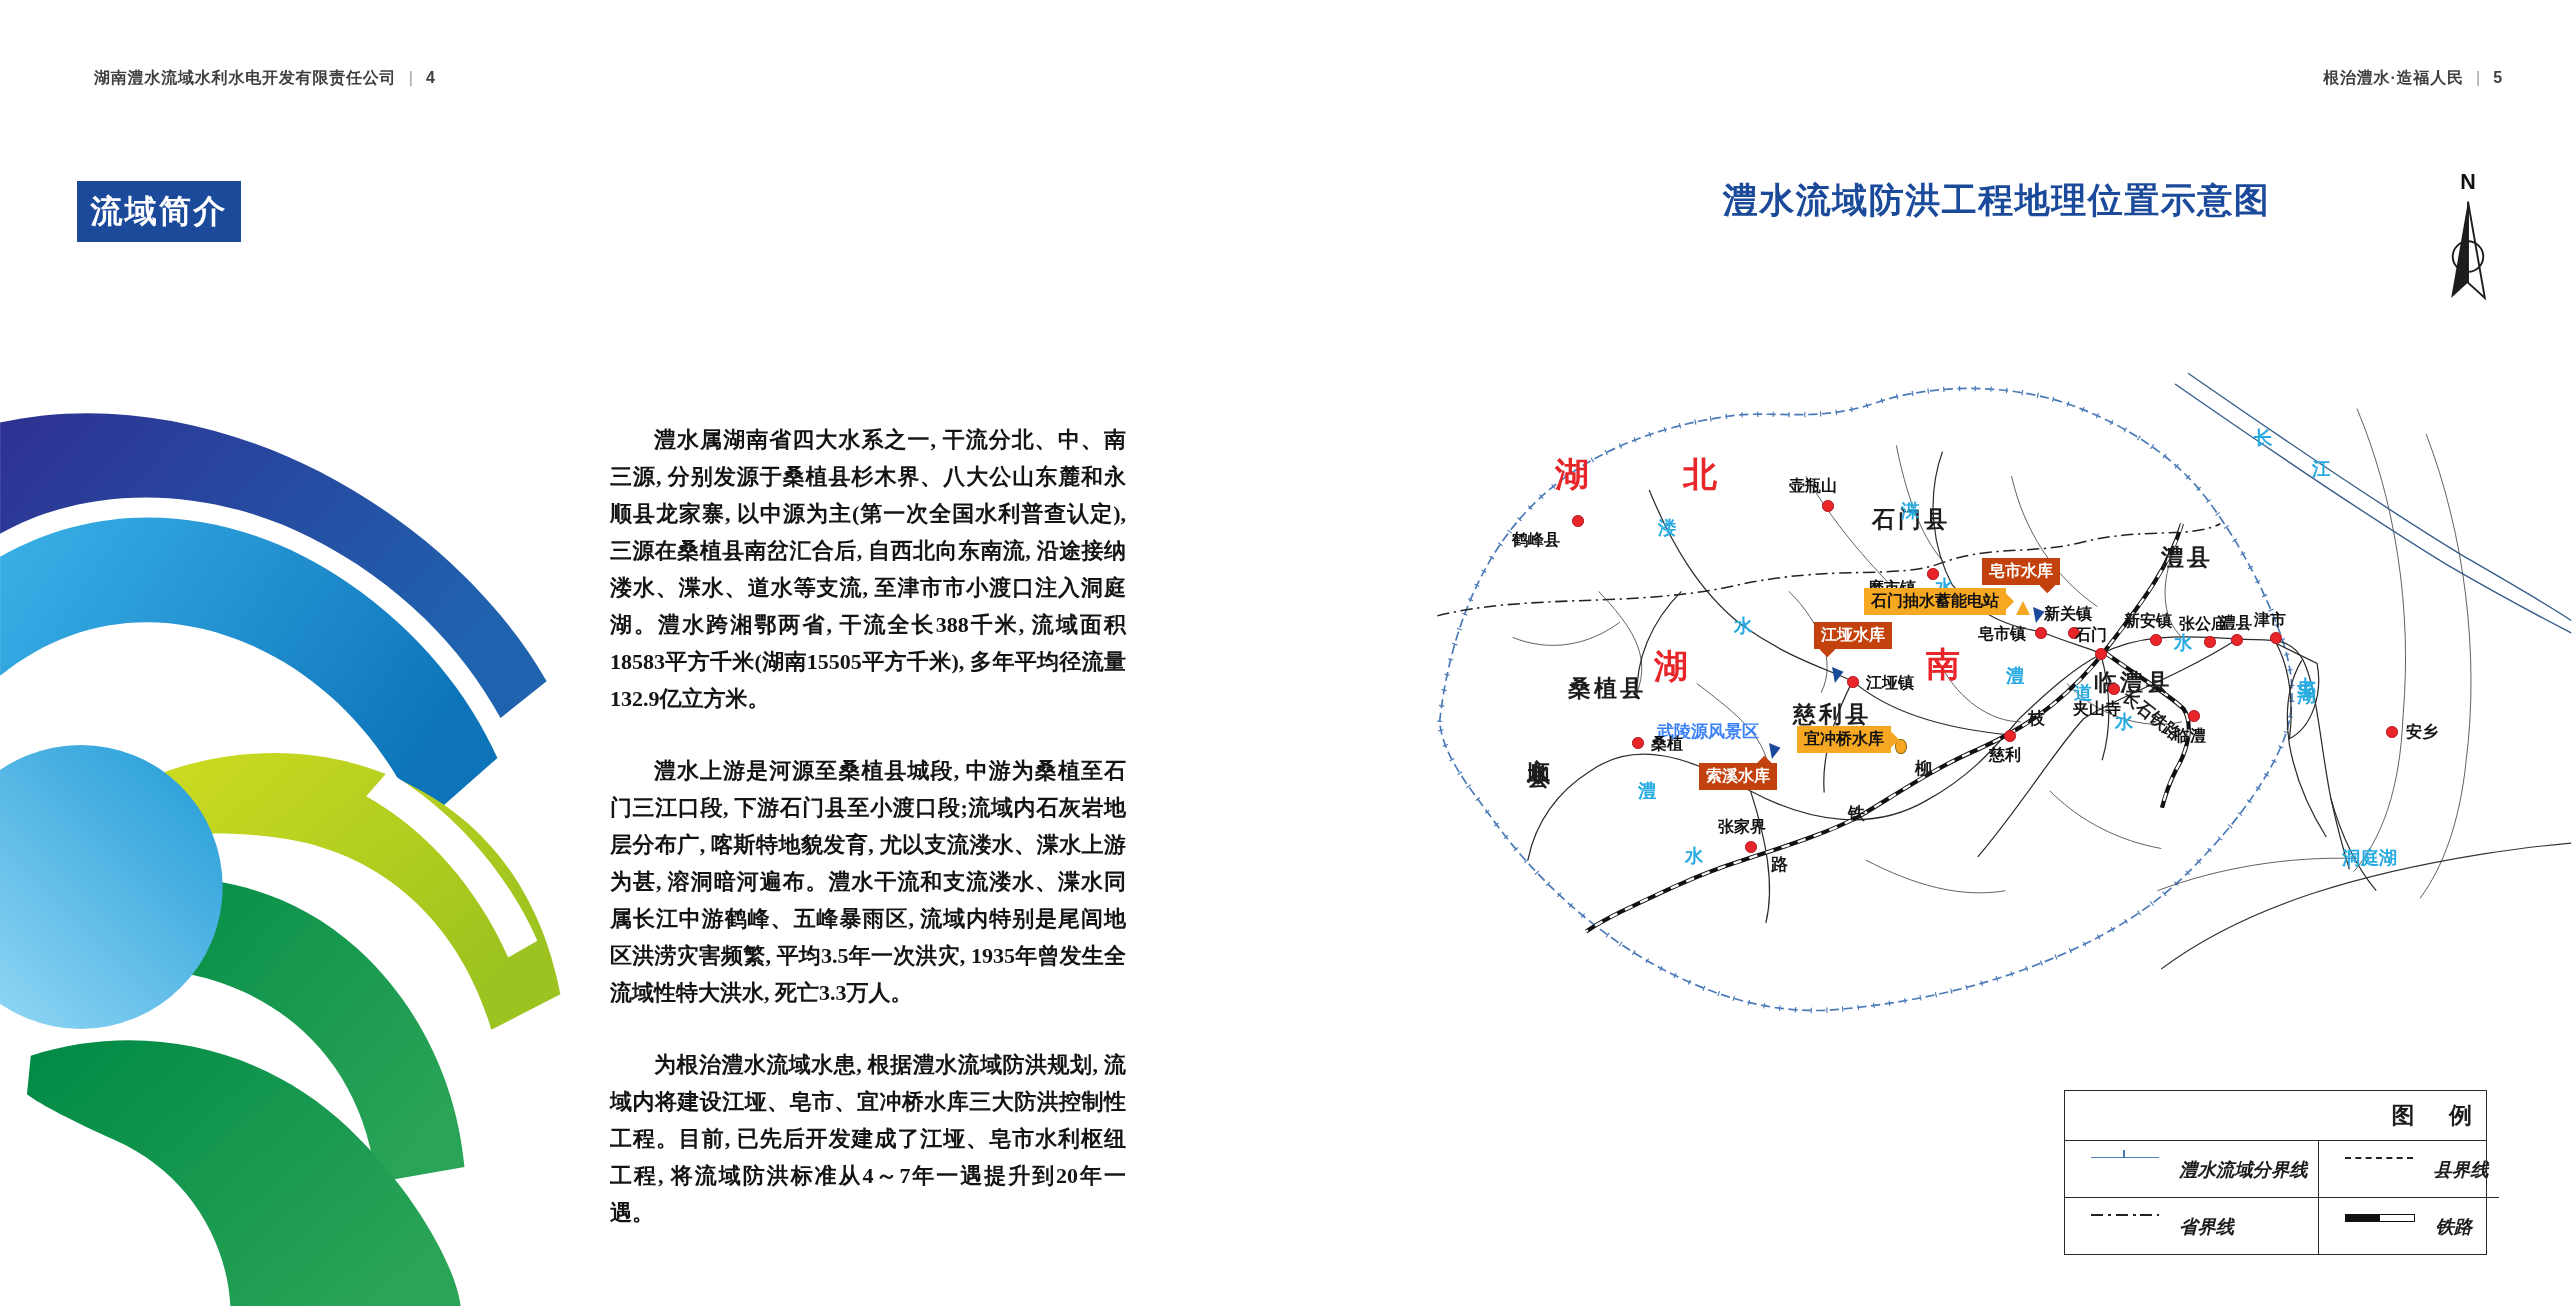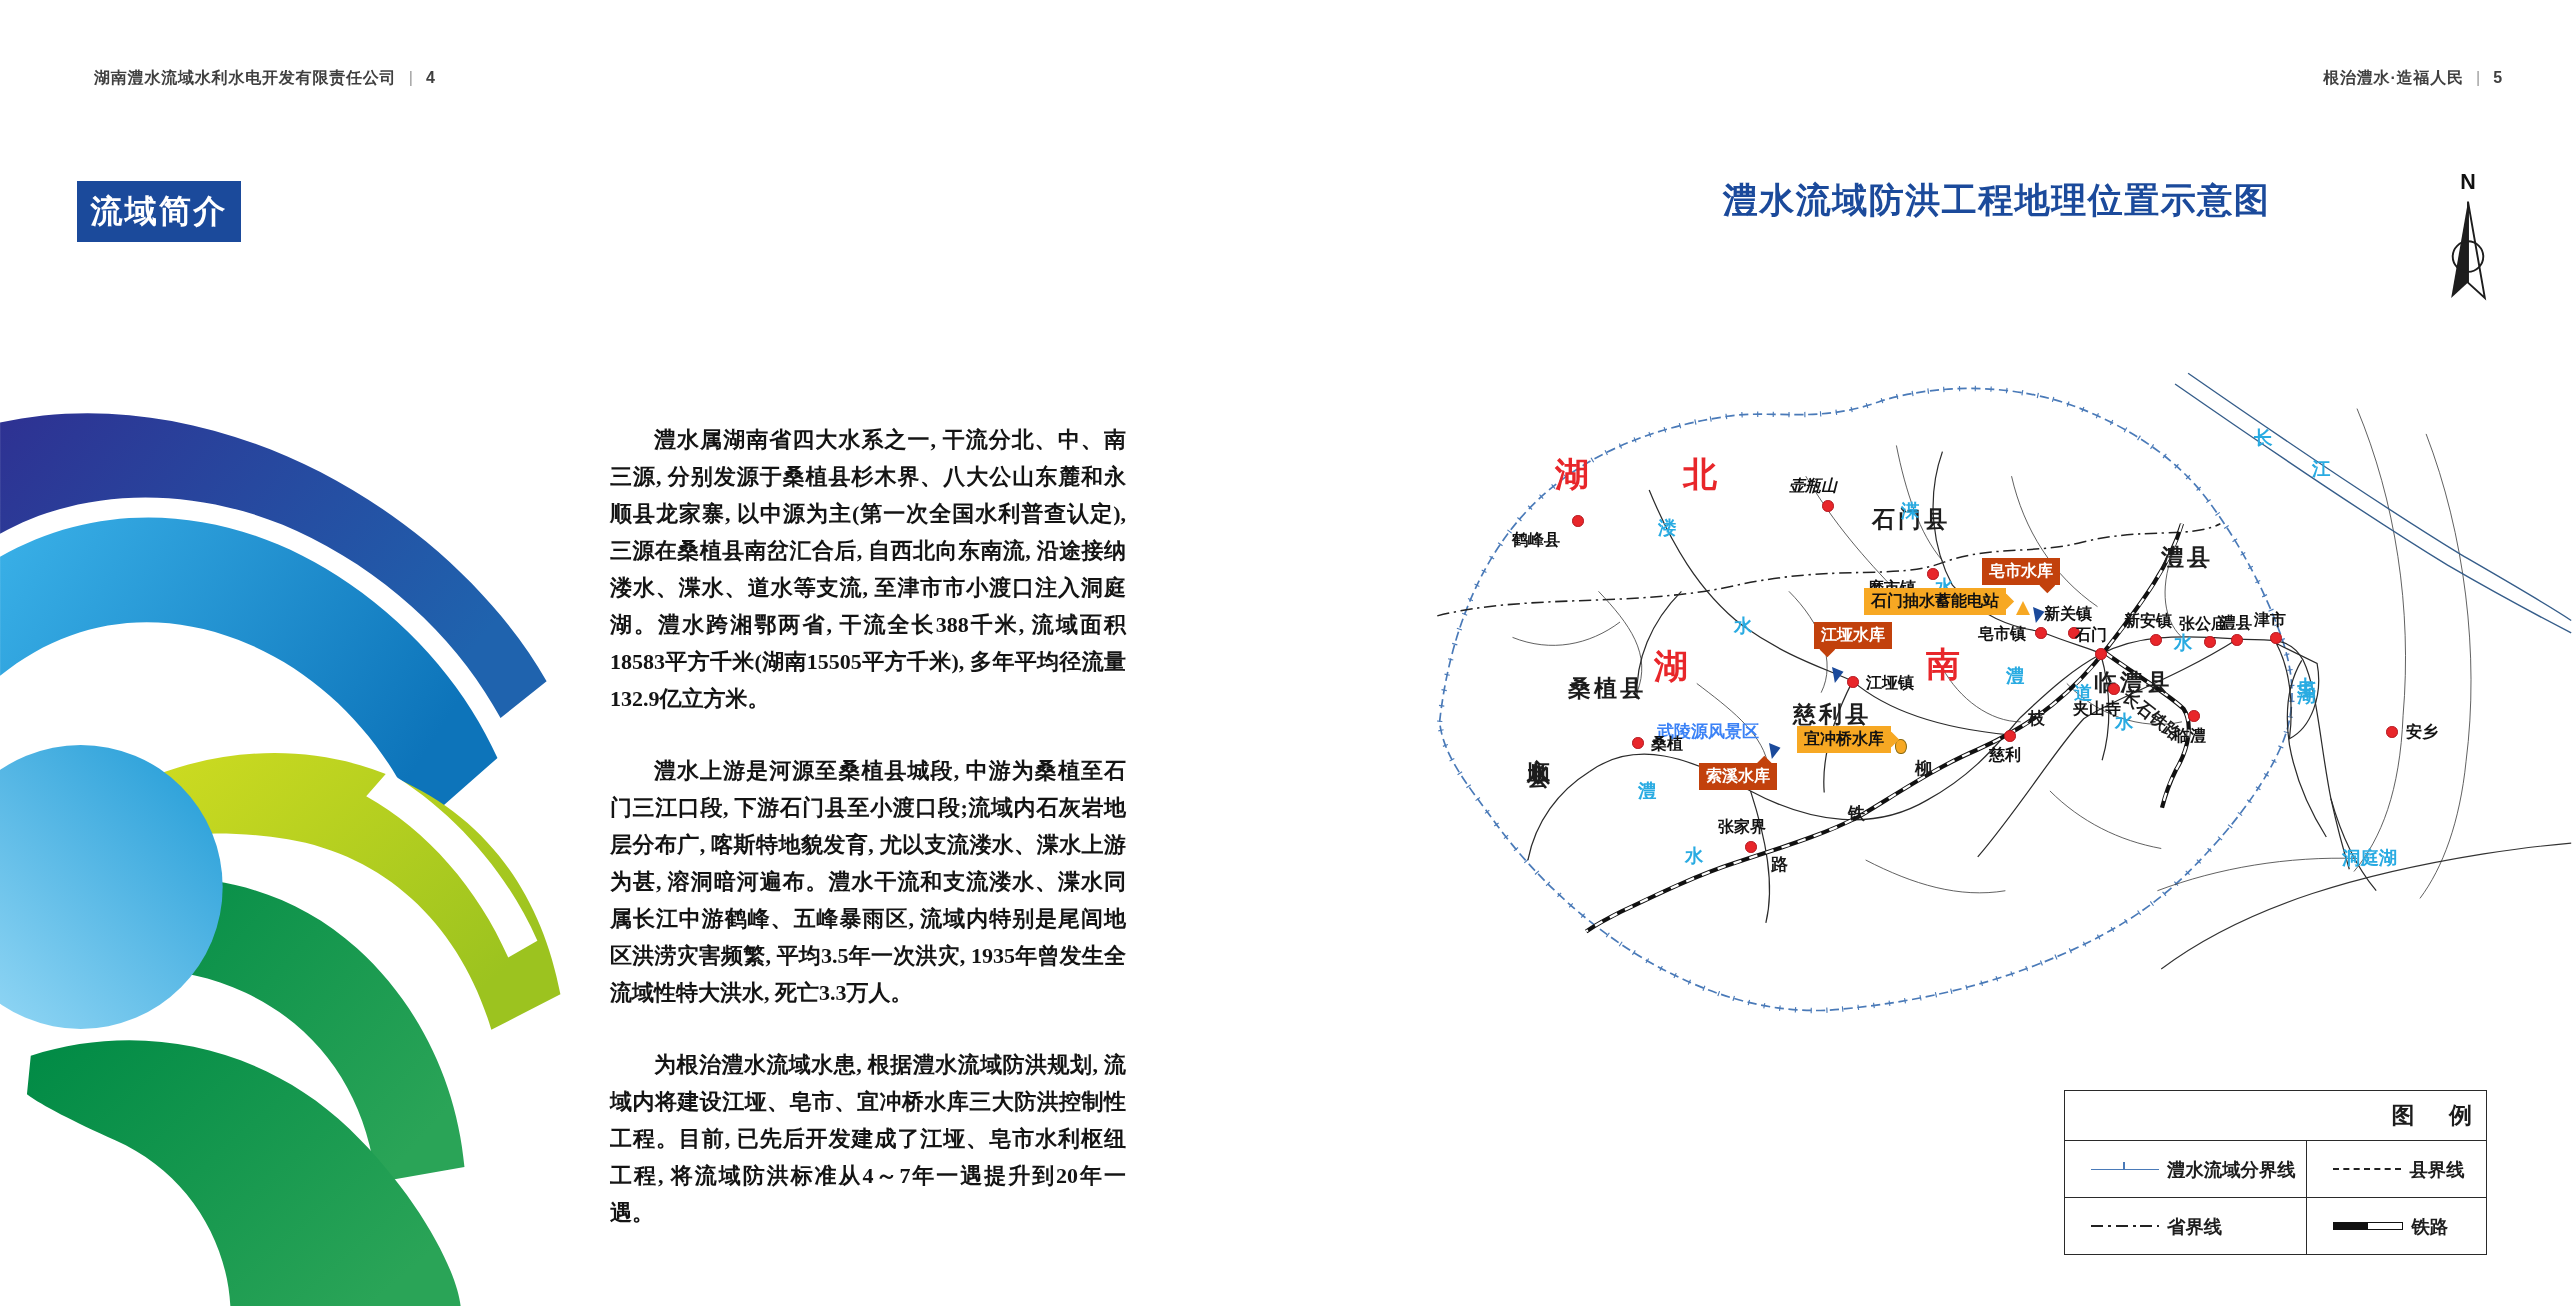--- a/index.html
+++ b/index.html
@@ -47,21 +47,21 @@
   .pt-ur .pt{top:-5.4px;right:7.7px;}
   .pt-r  .pt{right:-5.4px;top:50%;margin-top:-5.4px;}
   .dam{width:11.5px;height:16px;background:#1b4a9b;clip-path:polygon(0 0,100% 30%,25% 100%);z-index:5;}
   .tri{width:0;height:0;border-left:7.7px solid transparent;border-right:7.7px solid transparent;border-bottom:14.6px solid #f7a823;z-index:5;}
   .blob{width:11.5px;height:15.4px;background:#f7a823;border:1.5px solid #8a6a10;border-radius:45% 55% 50% 50%;box-sizing:border-box;z-index:5;}
   
   .legend{position:absolute;left:2064px;top:1090px;width:421px;border:1.5px solid #2a2a2a;background:#fff;}
   .legend .lg-title{border-bottom:1.5px solid #2a2a2a;text-align:right;font-size:23px;font-weight:bold;
                     color:#1d1d1d;padding:9.2px 0;letter-spacing:14px;}
   .legend .lg-grid{display:grid;grid-template-columns:1fr 1fr;}
-  .legend .lg-cell{display:flex;align-items:center;gap:8px;padding:15.4px 10.7px 15.4px 26px;box-sizing:border-box;}
+  .legend .lg-cell{display:flex;align-items:flex-start;gap:20px;padding:15.4px 10.7px 15.4px 26px;box-sizing:border-box;font-style:italic;}
   .legend .lg-cell:nth-child(1){border-right:1.5px solid #2a2a2a;border-bottom:1.5px solid #2a2a2a;}
   .legend .lg-cell:nth-child(2){border-bottom:1.5px solid #2a2a2a;}
   .legend .lg-cell:nth-child(3){border-right:1.5px solid #2a2a2a;}
   .legend .lg-label{font-size:18.4px;font-weight:bold;color:#1d1d1d;white-space:nowrap;}
   .sym{width:68px;flex:0 0 68px;position:relative;}
   .sym-basin{height:1.5px;background:#4a7ab8;}
   .sym-basin .tick{position:absolute;left:32px;top:-7px;width:1.5px;height:7.7px;background:#4a7ab8;}
   .sym-county{height:0;border-top:2.3px dashed #222;}
   .sym-province{height:2.3px;background:repeating-linear-gradient(90deg,#222 0 12.3px,transparent 12.3px 17px,#222 17px 20px,transparent 20px 24.6px);}
   .sym-rail{height:6.1px;border:1.5px solid #111;background:linear-gradient(90deg,#111 0 34px,#fff 34px 68px);}
@@ -195,21 +195,21 @@
         <div class="prov" style="left: 521px; top: 281px;">南</div>
         <div class="county" style="left: 467px; top: 143px;">石门县</div>
         <div class="county" style="left: 756px; top: 181px;">澧县</div>
         <div class="county" style="left: 689px; top: 306px;">临澧县</div>
         <div class="county" style="left: 388px; top: 338px;">慈利县</div>
         <div class="county" style="left: 163px; top: 312px;">桑植县</div>
         <div class="county vert" style="left: 119px; top: 378px;">永顺县</div>
         <div class="dot" style="left: 167px; top: 154px;"></div>
         <div class="tlabel" style="left: 107px; top: 169px;">鹤峰县</div>
         <div class="dot" style="left: 417px; top: 139px;"></div>
-        <div class="tlabel" style="left: 384px; top: 115px; font-style: italic;">壶瓶山</div>
+        <div class="tlabel" style="left: 384px; top: 115px;">壶瓶山</div>
         <div class="dot" style="left: 522px; top: 207px;"></div>
         <div class="tlabel" style="left: 463px; top: 217px;">磨市镇</div>
         <div class="dot" style="left: 663px; top: 266px;"></div>
         <div class="tlabel" style="left: 639px; top: 243px;">新关镇</div>
         <div class="dot" style="left: 630px; top: 266px;"></div>
         <div class="tlabel" style="left: 573px; top: 263px; font-family: Liberation Mono, monospace;">皂市镇</div>
         <div class="dot" style="left: 690px; top: 287px;"></div>
         <div class="tlabel" style="left: 670px; top: 264px;">石门</div>
         <div class="dot" style="left: 745px; top: 273px;"></div>
         <div class="tlabel" style="left: 719px; top: 250px;">新安镇</div>

